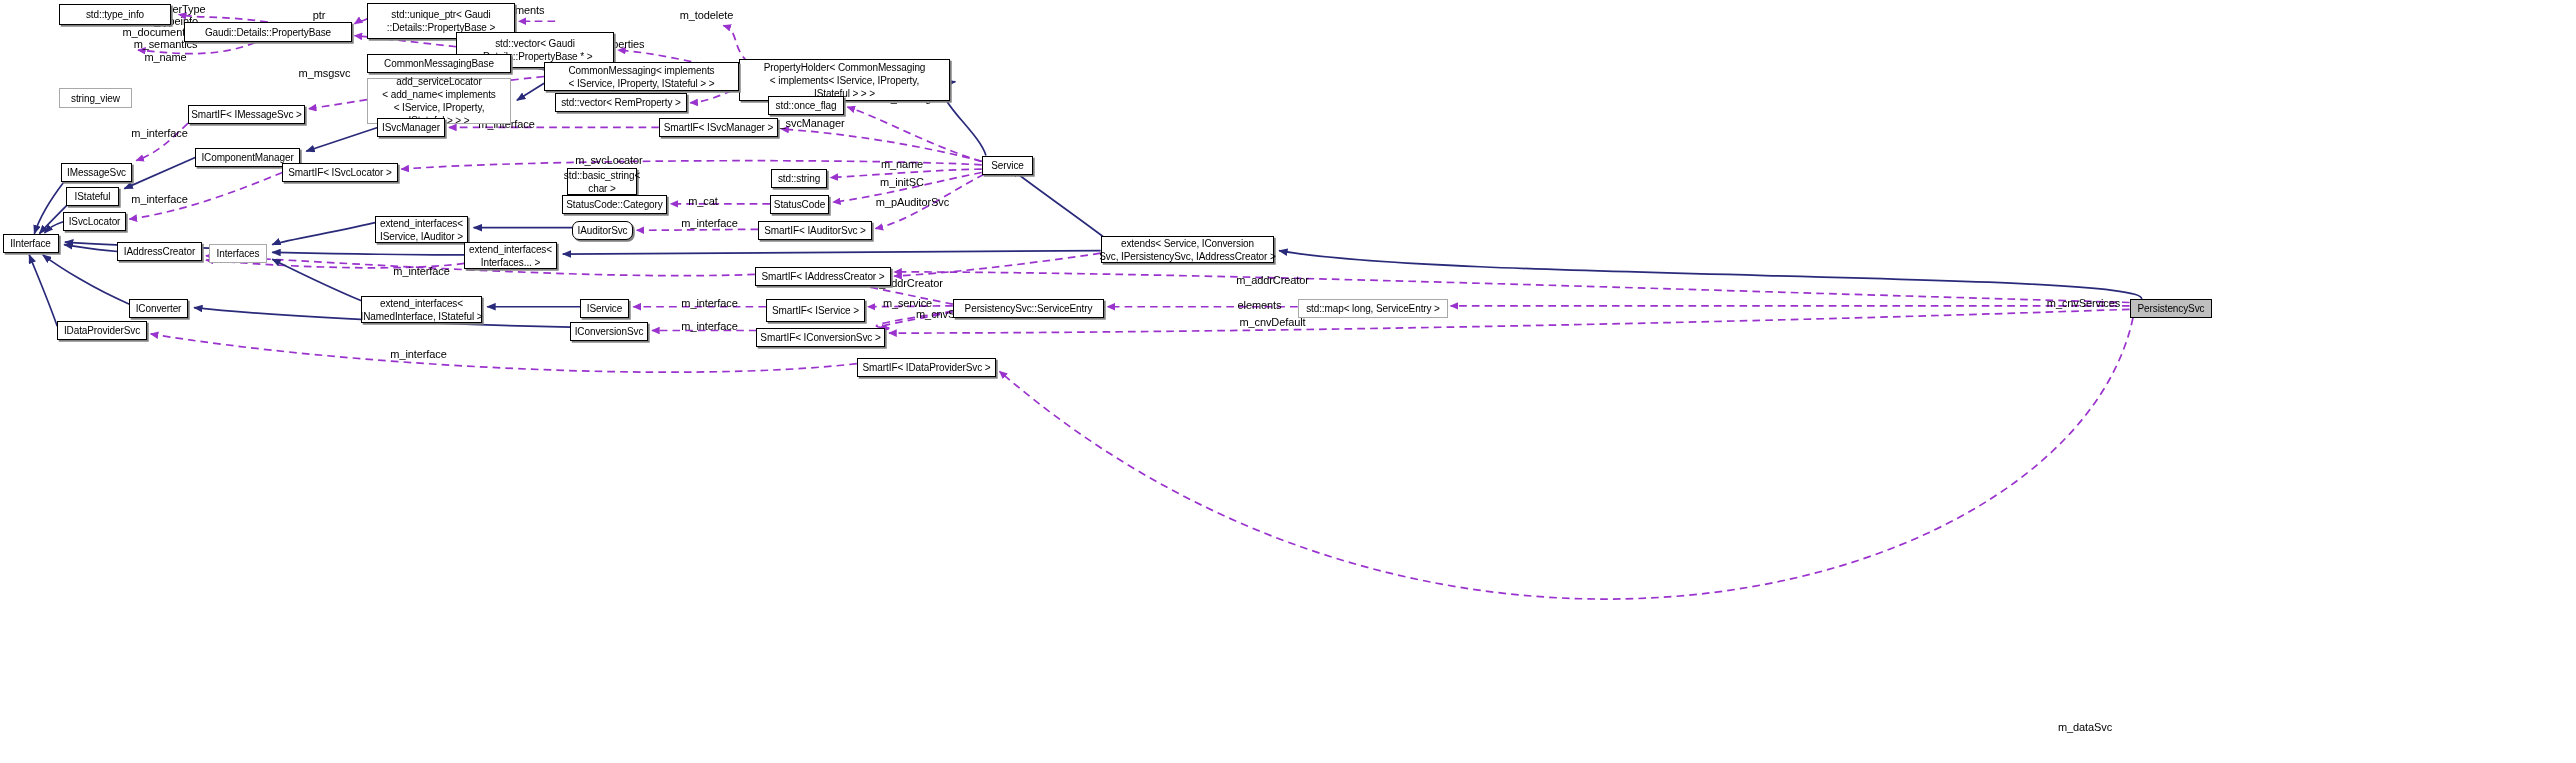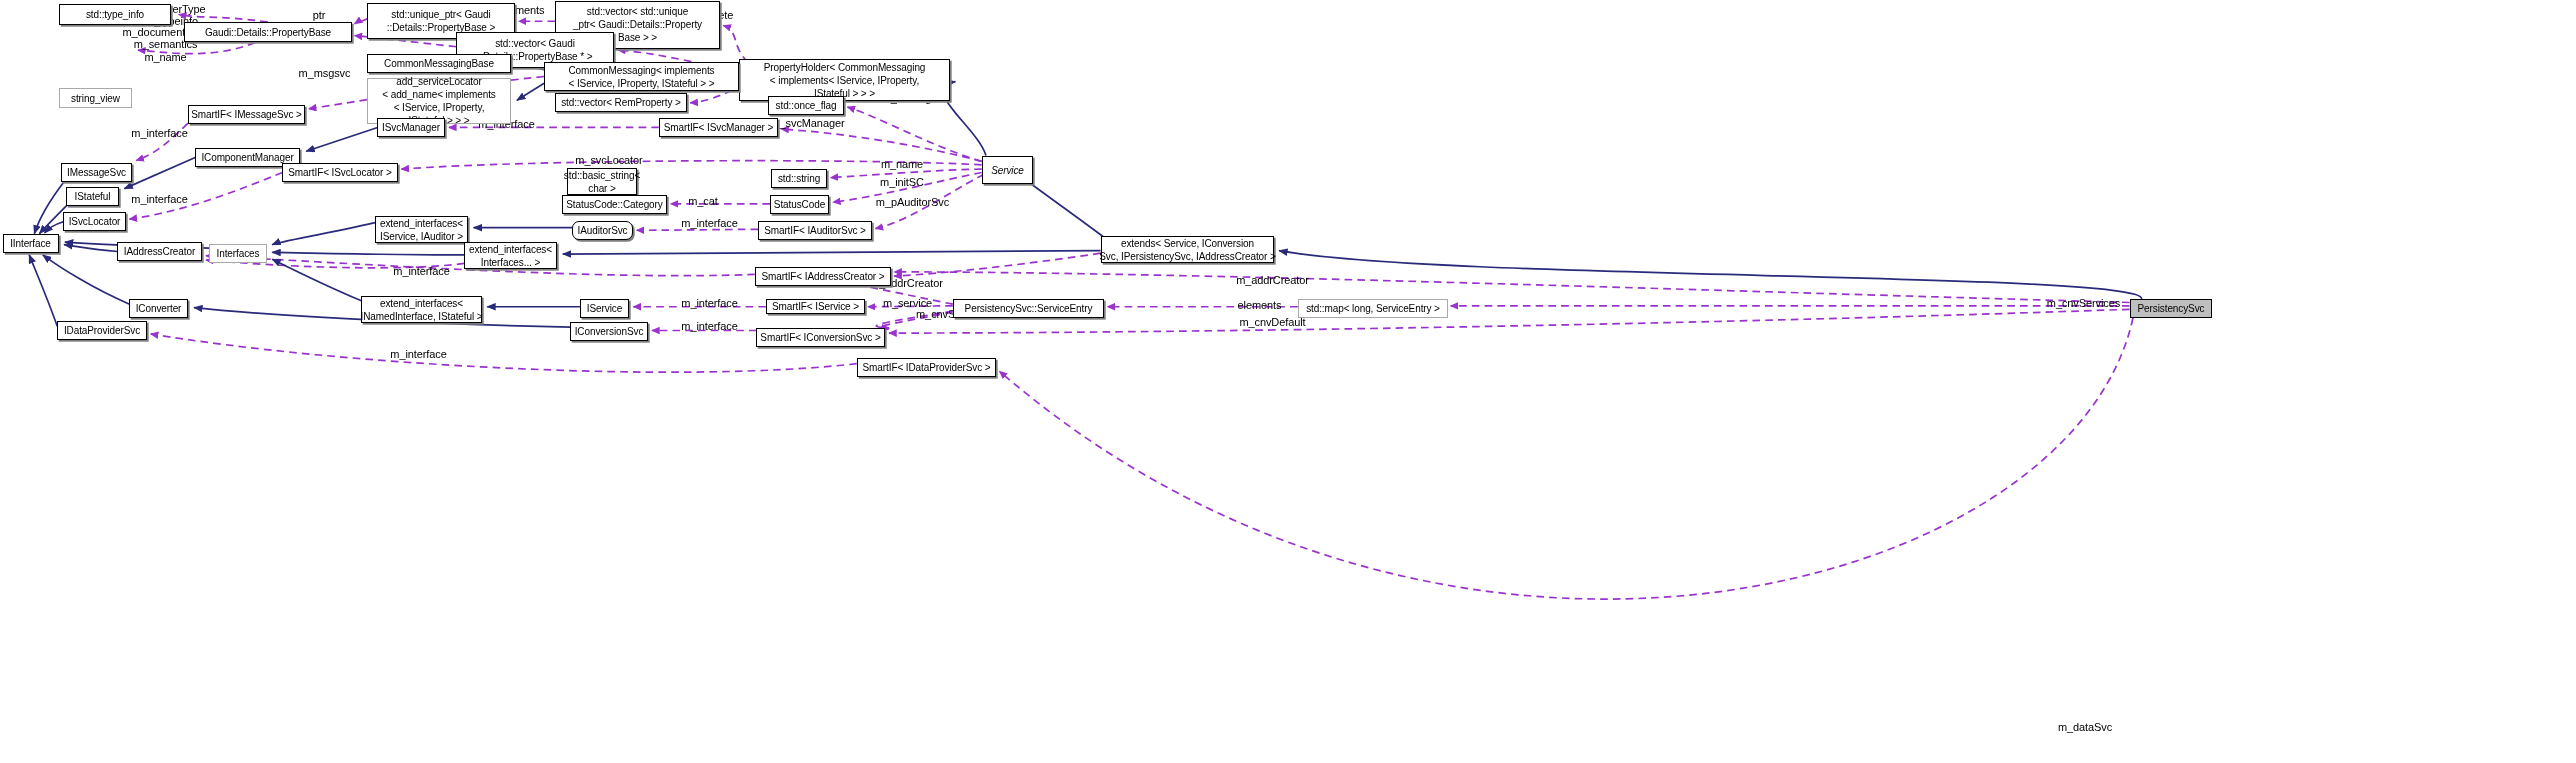--- a/index.html
+++ b/index.html
@@ -194,42 +194,39 @@
 
       <path d="M2520,352 C2530,320 1700,330 1505,295"></path>
     </g>
   </svg>
 
   <div class="node shadow" style="left:59px;top:4.2px;width:112px;height:20.4px;">std::type_info</div>
   <div class="node shadow" style="left:184px;top:22px;width:168px;height:20.4px;">Gaudi::Details::PropertyBase</div>
   <div class="node faint" style="left:59px;top:40px;width:73px;height:20.4px;margin-top:48px;">string_view</div>
   <div class="node shadow" style="left:367px;top:3.4px;width:148px;height:36px;">std::unique_ptr&lt; Gaudi
 ::Details::PropertyBase &gt;</div>
-  <div class="node shadow" style="left:555px;top:0.8px;width:165px;height:48px;">std::vector&lt; std::unique
-_ptr&lt; Gaudi::Details::Property
-Base &gt; &gt;</div>
   <div class="node shadow" style="left:456px;top:32px;width:158px;height:36px;">std::vector&lt; Gaudi
 ::Details::PropertyBase * &gt;</div>
   <div class="node shadow" style="left:739px;top:59px;width:211px;height:42px;">PropertyHolder&lt; CommonMessaging
 &lt; implements&lt; IService, IProperty,
 IStateful &gt; &gt; &gt;</div>
   <div class="node shadow" style="left:367px;top:54px;width:144px;height:18.7px;">CommonMessagingBase</div>
   <div class="node shadow" style="left:544px;top:62px;width:195px;height:29px;">CommonMessaging&lt; implements
 &lt; IService, IProperty, IStateful &gt; &gt;</div>
   <div class="node faint" style="left:367px;top:78px;width:144px;height:46px;">add_serviceLocator
 &lt; add_name&lt; implements
 &lt; IService, IProperty,
 IStateful &gt; &gt; &gt;</div>
   <div class="node shadow" style="left:555px;top:93px;width:132px;height:18.7px;">std::vector&lt; RemProperty &gt;</div>
   <div class="node shadow" style="left:768px;top:96px;width:76px;height:18.7px;">std::once_flag</div>
   <div class="node shadow" style="left:188px;top:105px;width:117px;height:18.7px;">SmartIF&lt; IMessageSvc &gt;</div>
   <div class="node shadow" style="left:377px;top:118px;width:68px;height:18.7px;">ISvcManager</div>
   <div class="node shadow" style="left:659px;top:118px;width:119px;height:18.7px;">SmartIF&lt; ISvcManager &gt;</div>
   <div class="node shadow" style="left:195px;top:148px;width:105px;height:18.7px;">IComponentManager</div>
-  <div class="node shadow" style="left:982px;top:156px;width:51px;height:28px;font-style:italic;">Service</div>
+  <div class="node shadow" style="left:982px;top:156px;width:51px;height:19px;">Service</div>
   <div class="node shadow" style="left:61px;top:163px;width:71px;height:18.7px;">IMessageSvc</div>
   <div class="node shadow" style="left:282px;top:163px;width:116px;height:18.7px;">SmartIF&lt; ISvcLocator &gt;</div>
   <div class="node shadow" style="left:567px;top:168px;width:70px;height:27px;">std::basic_string&lt;
 char &gt;</div>
   <div class="node shadow" style="left:771px;top:169px;width:56px;height:18.7px;">std::string</div>
   <div class="node shadow" style="left:66px;top:187px;width:53px;height:18.7px;">IStateful</div>
   <div class="node shadow" style="left:562px;top:195px;width:105px;height:18.7px;">StatusCode::Category</div>
   <div class="node shadow" style="left:770px;top:195px;width:59px;height:18.7px;">StatusCode</div>
   <div class="node shadow" style="left:63px;top:212px;width:63px;height:18.7px;">ISvcLocator</div>
   <div class="node shadow" style="left:375px;top:216px;width:93px;height:27px;">extend_interfaces&lt;
@@ -241,21 +238,21 @@
   <div class="node faint" style="left:209px;top:244px;width:58px;height:18.7px;">Interfaces</div>
   <div class="node shadow" style="left:464px;top:242px;width:93px;height:27px;">extend_interfaces&lt;
 Interfaces... &gt;</div>
   <div class="node shadow" style="left:1101px;top:236px;width:173px;height:27px;">extends&lt; Service, IConversion
 Svc, IPersistencySvc, IAddressCreator &gt;</div>
   <div class="node shadow" style="left:755px;top:267px;width:136px;height:18.7px;">SmartIF&lt; IAddressCreator &gt;</div>
   <div class="node shadow" style="left:361px;top:296px;width:121px;height:27px;">extend_interfaces&lt;
 INamedInterface, IStateful &gt;</div>
   <div class="node shadow" style="left:129px;top:299px;width:59px;height:18.7px;">IConverter</div>
   <div class="node shadow" style="left:580px;top:299px;width:49px;height:18.7px;">IService</div>
-  <div class="node shadow" style="left:766px;top:299px;width:99px;height:15px;">SmartIF&lt; IService &gt;</div>
+  <div class="node shadow" style="left:766px;top:299px;width:99px;height:23px;">SmartIF&lt; IService &gt;</div>
   <div class="node shadow" style="left:953px;top:299px;width:151px;height:18.7px;">PersistencySvc::ServiceEntry</div>
   <div class="node faint" style="left:1298px;top:299px;width:150px;height:18.7px;">std::map&lt; long, ServiceEntry &gt;</div>
   <div class="node highlight" style="left:2130px;top:299px;width:82px;height:18.7px;">PersistencySvc</div>
   <div class="node shadow" style="left:570px;top:322px;width:78px;height:18.7px;">IConversionSvc</div>
   <div class="node shadow" style="left:756px;top:322px;width:129px;height:18.7px;margin-top:6px;">SmartIF&lt; IConversionSvc &gt;</div>
   <div class="node shadow" style="left:57px;top:321px;width:90px;height:18.7px;">IDataProviderSvc</div>
   <div class="node shadow" style="left:857px;top:358px;width:139px;height:18.7px;">SmartIF&lt; IDataProviderSvc &gt;</div>
 
   <div class="edge-label" style="left:129px;top:2.5px;width:85px;">m_ownerType
 m_typeinfo</div>

